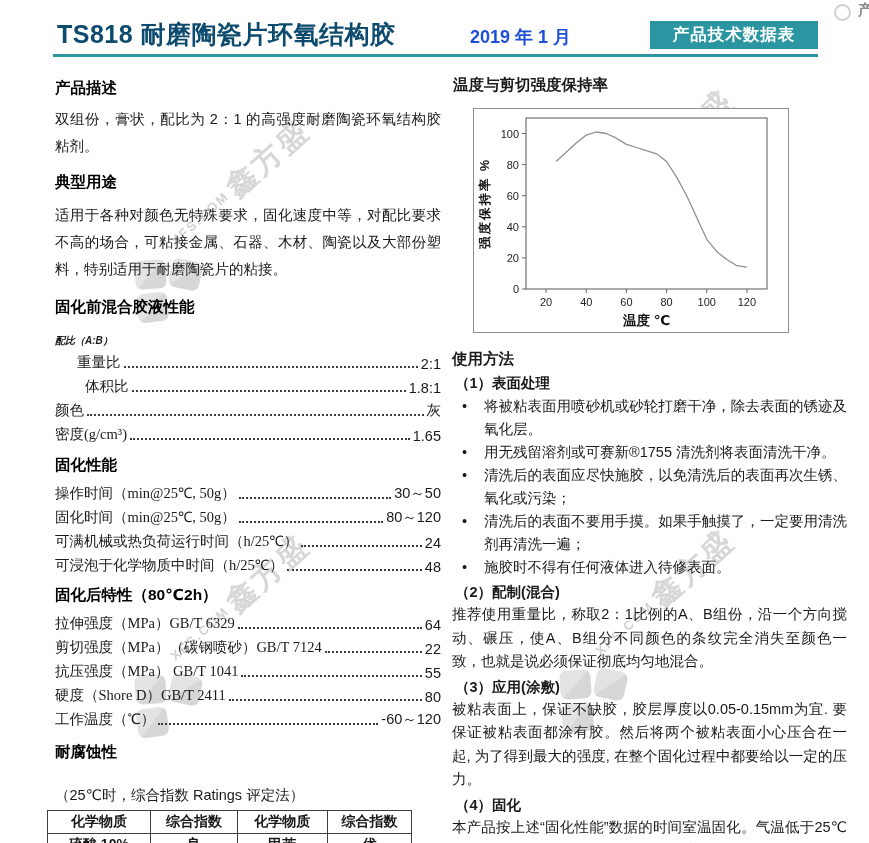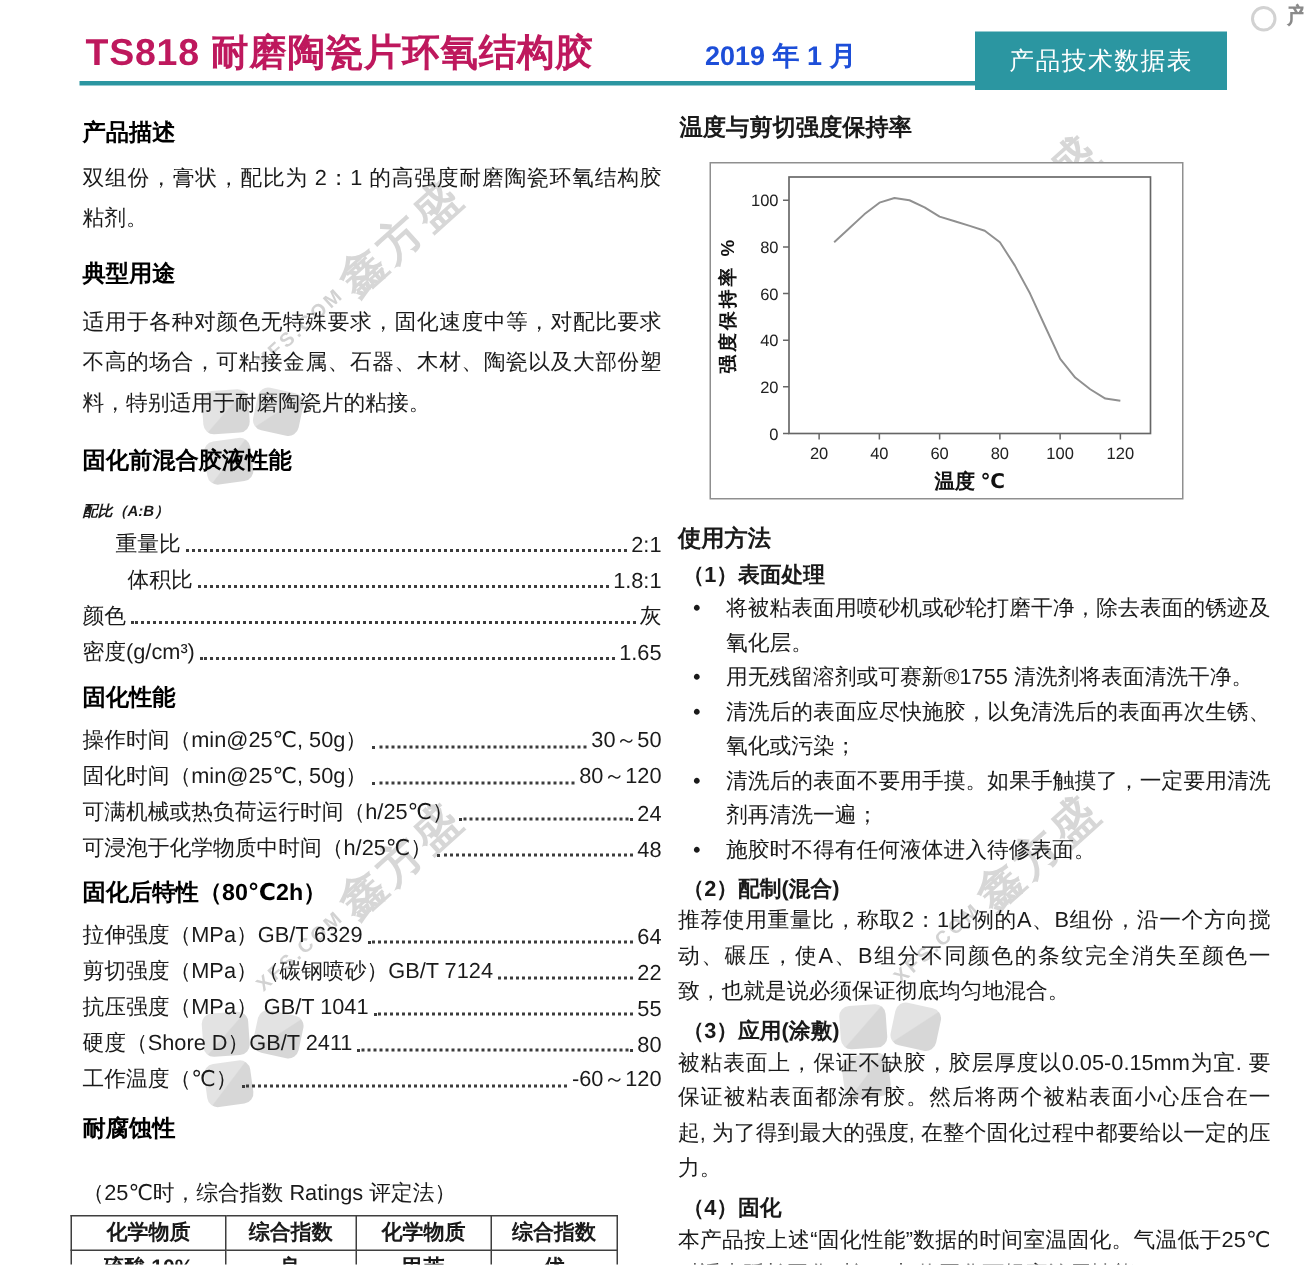--- a/index.html
+++ b/index.html
@@ -5,24 +5,24 @@
   html,body{margin:0;padding:0;}
   body{
     width:869px;height:843px;position:relative;overflow:hidden;
     background:#ffffff;
     font-family:"Liberation Sans","DejaVu Sans",sans-serif;
     color:#1a1a1a;
   }
   
   .header{position:absolute;left:0;top:0;width:869px;height:70px;z-index:3;}
   .header-rule{position:absolute;left:53px;top:54px;width:765px;height:3px;background:#2b96a1;}
-  .doc-title{position:absolute;left:57px;top:18px;font-size:25px;font-weight:bold;color:#be185d;letter-spacing:.5px;white-space:nowrap;}
+  .doc-title{position:absolute;left:57px;top:18px;font-size:25px;font-weight:bold;color:#0c4a6e;letter-spacing:.5px;white-space:nowrap;}
   .doc-date{position:absolute;left:470px;top:25px;font-size:18px;font-weight:bold;color:#1d4ed8;white-space:nowrap;}
-  .doc-badge{position:absolute;left:650px;top:21px;width:168px;height:39px;background:#2b96a1;
-    color:#fff;font-size:16.5px;font-weight:normal;display:flex;align-items:center;justify-content:center;
+  .doc-badge{position:absolute;left:650px;top:21px;width:168px;height:28px;background:#2b96a1;
+    color:#fff;font-size:16.5px;font-weight:bold;display:flex;align-items:center;justify-content:center;
     letter-spacing:1px;}
   .corner-circle{position:absolute;left:834px;top:4px;width:13px;height:13px;border:2.5px solid #d2d2d2;border-radius:50%;}
   .corner-char{position:absolute;left:858px;top:1px;font-size:15px;color:#8a8a8a;font-weight:bold;}
   
   .wm{position:absolute;width:210px;height:215px;z-index:0;pointer-events:none;}
   .wm-text{position:absolute;left:52px;top:88px;transform:rotate(-42deg);transform-origin:left bottom;white-space:nowrap;}
   .wm-latin{font-size:13px;letter-spacing:2px;color:#d2d2d2;font-weight:bold;vertical-align:6px;}
   .wm-cn{font-size:30px;font-weight:bold;color:#d7d7d7;letter-spacing:3px;}
   .wm-logo{position:absolute;left:0;top:130px;width:72px;height:72px;}
   .wm-logo i{position:absolute;width:31px;height:29px;border-radius:7px;
@@ -31,21 +31,21 @@
   .wm-logo i:nth-child(2){left:35px;top:0;transform:rotate(12deg);}
   .wm-logo i:nth-child(3){left:2px;top:33px;transform:rotate(-8deg);}
   
   .col-left{position:absolute;left:55px;top:78px;width:386px;z-index:2;}
   .col-right{position:absolute;left:452px;top:64px;width:395px;z-index:2;}
   .sec-h{font-size:15.5px;font-weight:bold;color:#000;}
   .body-p{font-size:14.5px;line-height:27px;text-align:justify;margin:0;}
   
   .prop-sub{font-size:10px;font-weight:bold;margin-top:16px;font-style:italic;}
   .prop-row{display:flex;align-items:flex-end;height:24px;font-size:14.5px;}
-  .prop-label{white-space:nowrap;}
+  .prop-label{white-space:nowrap;font-family:Liberation Serif, serif;}
   .prop-dots{flex:1;border-bottom:2px dotted #3c3c3c;margin:0 3px 4px 3px;min-width:14px;}
   .prop-value{white-space:nowrap;}
   
   .corr-note{font-size:14.5px;margin-top:23px;}
   table.corr{border-collapse:collapse;margin-top:5px;margin-left:-8px;width:365px;}
   table.corr th,table.corr td{border:1.4px solid #3f3f3f;height:22px;text-align:center;
     font-size:14px;font-weight:bold;padding:0 2px;}
   
   .chart-h{font-size:15.5px;font-weight:bold;margin:11px 0 0 1px;}
   .chart-frame{margin:12px 0 0 21px;width:314px;height:223px;border:1.5px solid #8f8f8f;background:#fff;}

